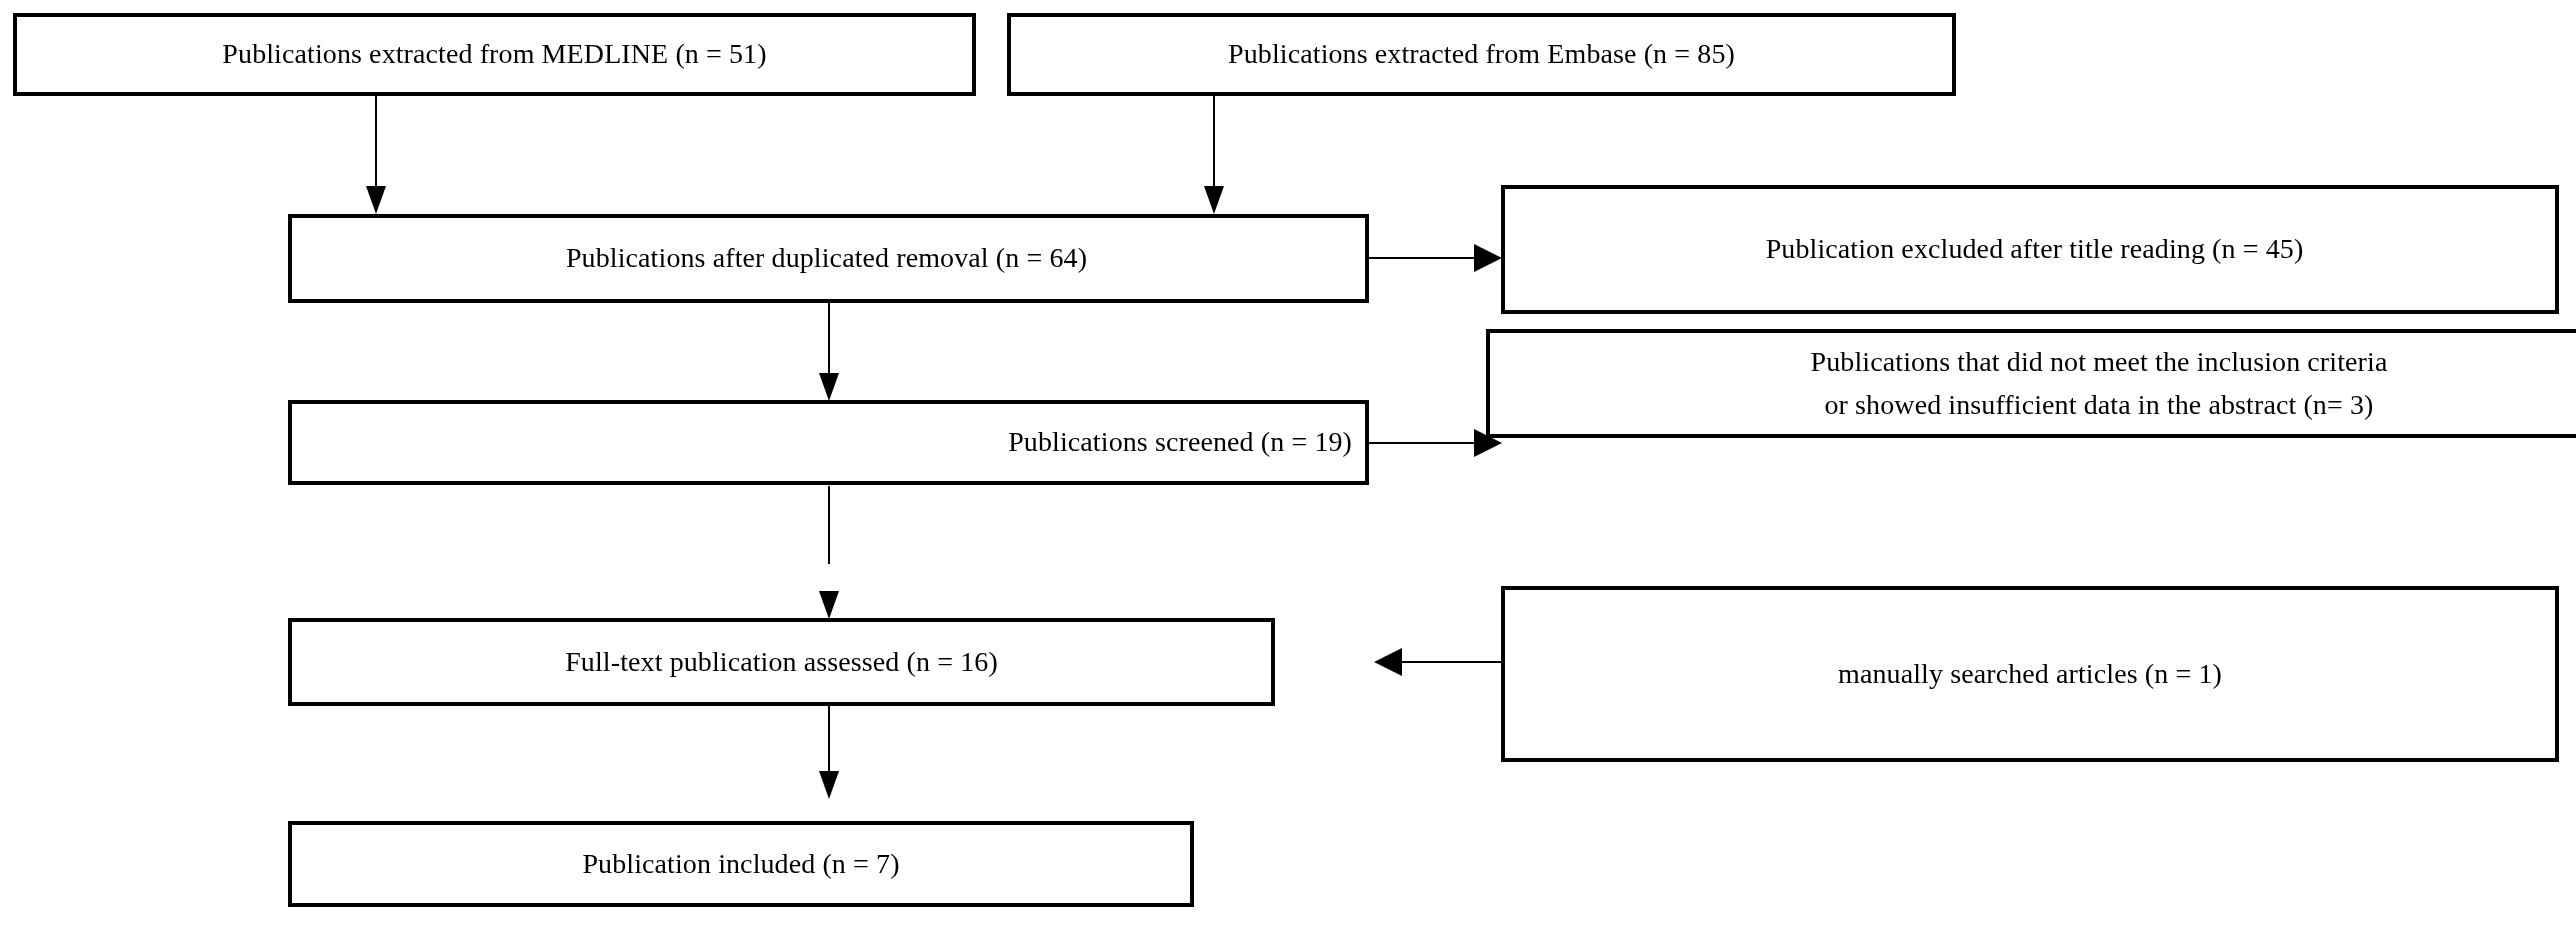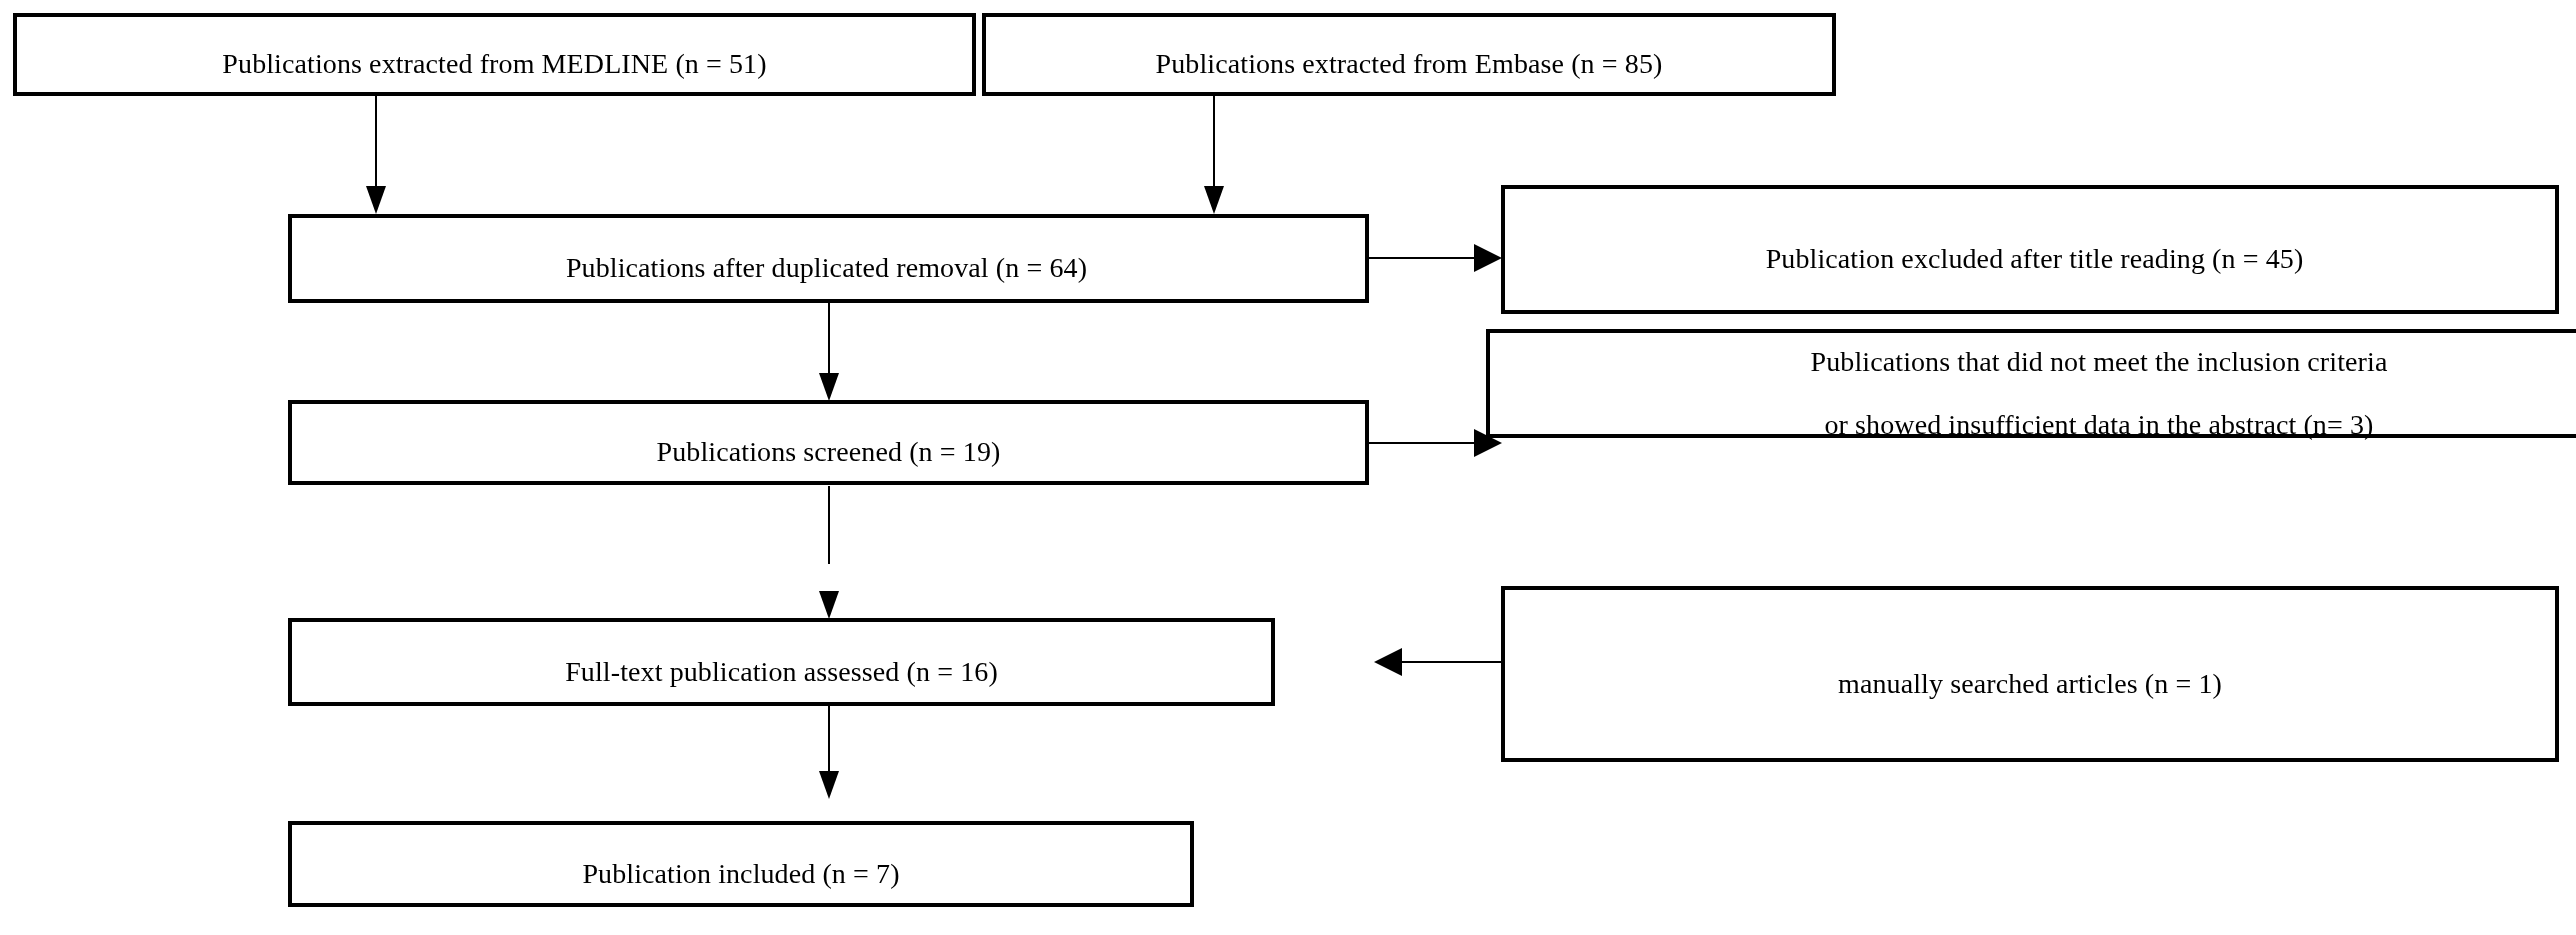--- a/index.html
+++ b/index.html
@@ -30,21 +30,20 @@
     line-height: 1.52;
     padding: 3.6px 13px;
     letter-spacing: 0.1px;
   }
   .node .lines {
     width: 100%;
   }
   .node .line {
     display: block;
     white-space: nowrap;
-    margin-top: 20px;
   }
   .vline {
     position: absolute;
     width: 2.4px;
     background: #000000;
   }
   .hline {
     position: absolute;
     height: 2.4px;
     background: #000000;
@@ -78,39 +77,39 @@
 <body>
 
 <div id="stage">
 
   <div class="node" style="left:13px; top:13px; width:963px; height:83px;">
     <span class="lines">
       <span class="line">Publications extracted from MEDLINE (n = 51)</span>
     </span>
   </div>
 
-  <div class="node" style="left:982px; top:13px; width:854px; height:83px;">
+  <div class="node" style="left:1007px; top:13px; width:949px; height:83px;">
     <span class="lines">
       <span class="line">Publications extracted from Embase (n = 85)</span>
     </span>
   </div>
 
   <div class="node" style="left:288px; top:214px; width:1081px; height:89px;padding-left:9px;">
     <span class="lines">
       <span class="line">Publications after duplicated removal (n = 64)</span>
     </span>
   </div>
 
   <div class="node" style="left:1501px; top:185px; width:1058px; height:129px;padding-left:22px;">
     <span class="lines">
       <span class="line">Publication excluded after title reading (n =  45)</span>
     </span>
   </div>
 
-  <div class="node" style="left:288px; top:400px; width:1081px; height:85px;">
+  <div class="node" style="left:288px; top:400px; width:1081px; height:85px;text-align:right;">
     <span class="lines">
       <span class="line">Publications screened (n = 19)</span>
     </span>
   </div>
 
   <div class="node" style="left:1486px; top:329px; width:1226px; height:109px;">
     <span class="lines">
       <span class="line">Publications that did not meet the inclusion criteria</span>
       <span class="line">or showed insufficient data in the abstract (n= 3)</span>
     </span>

